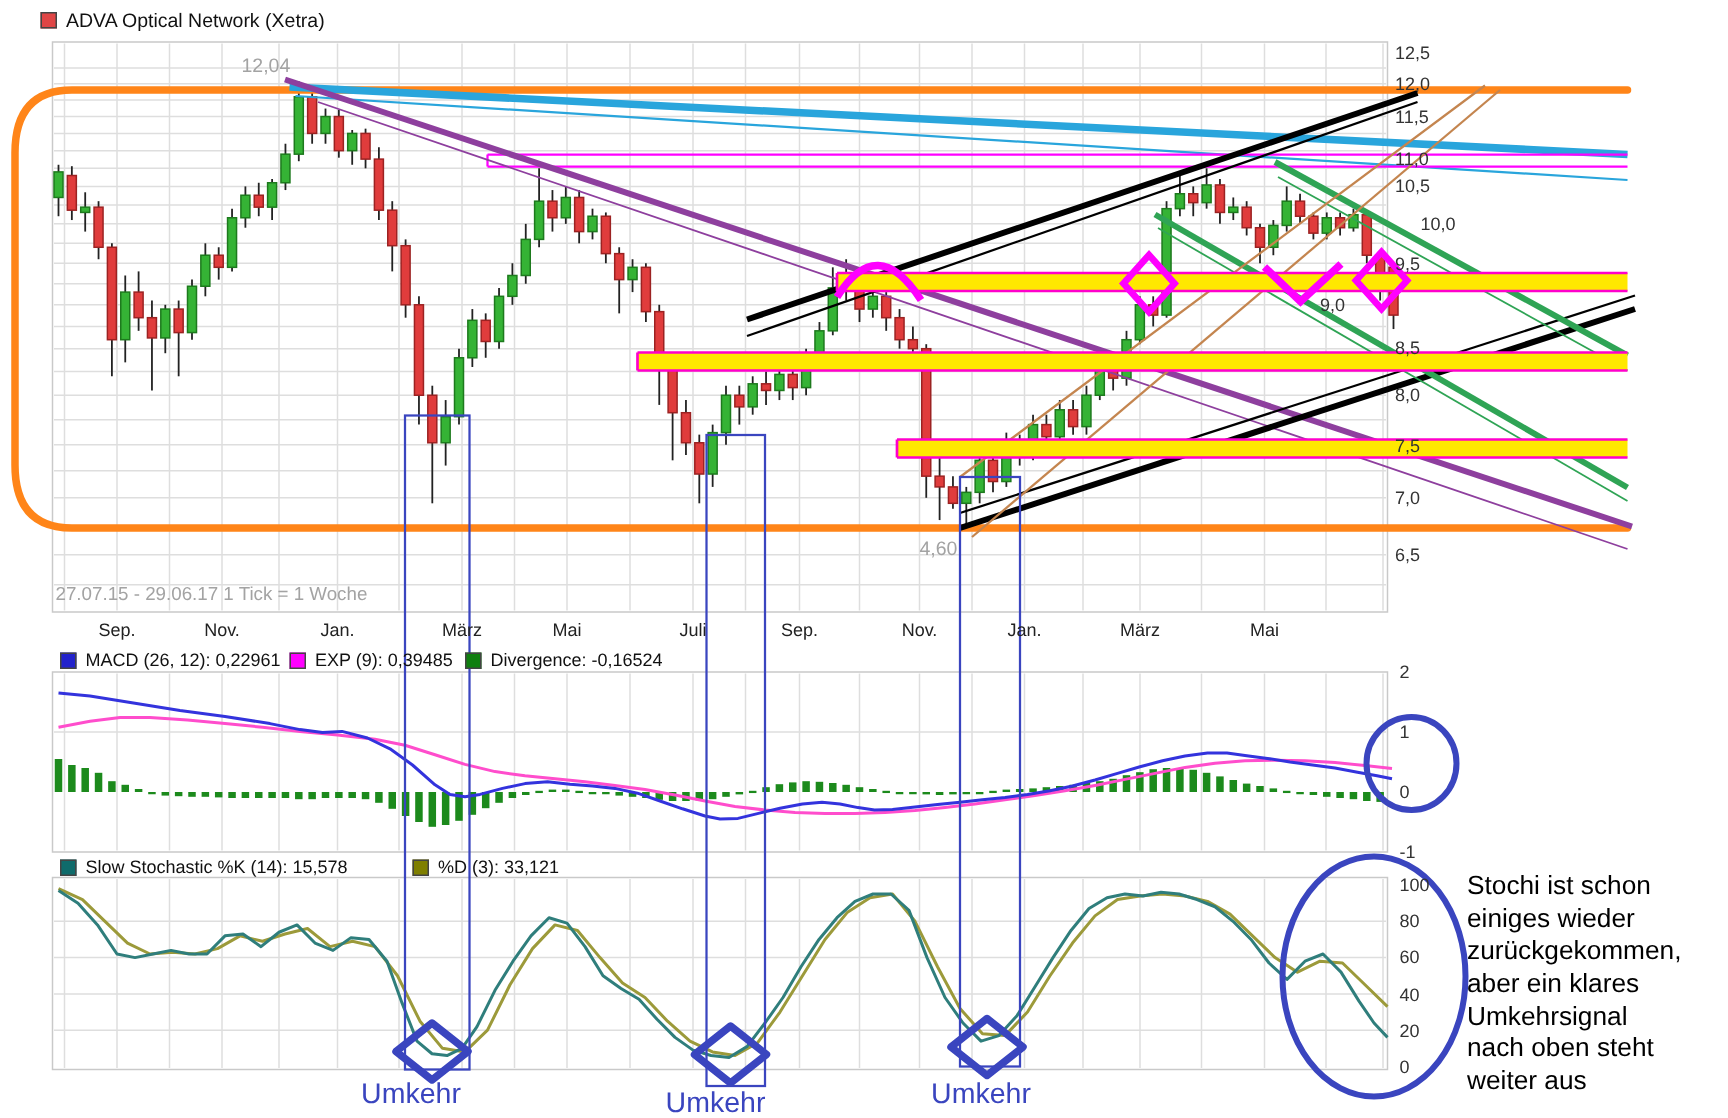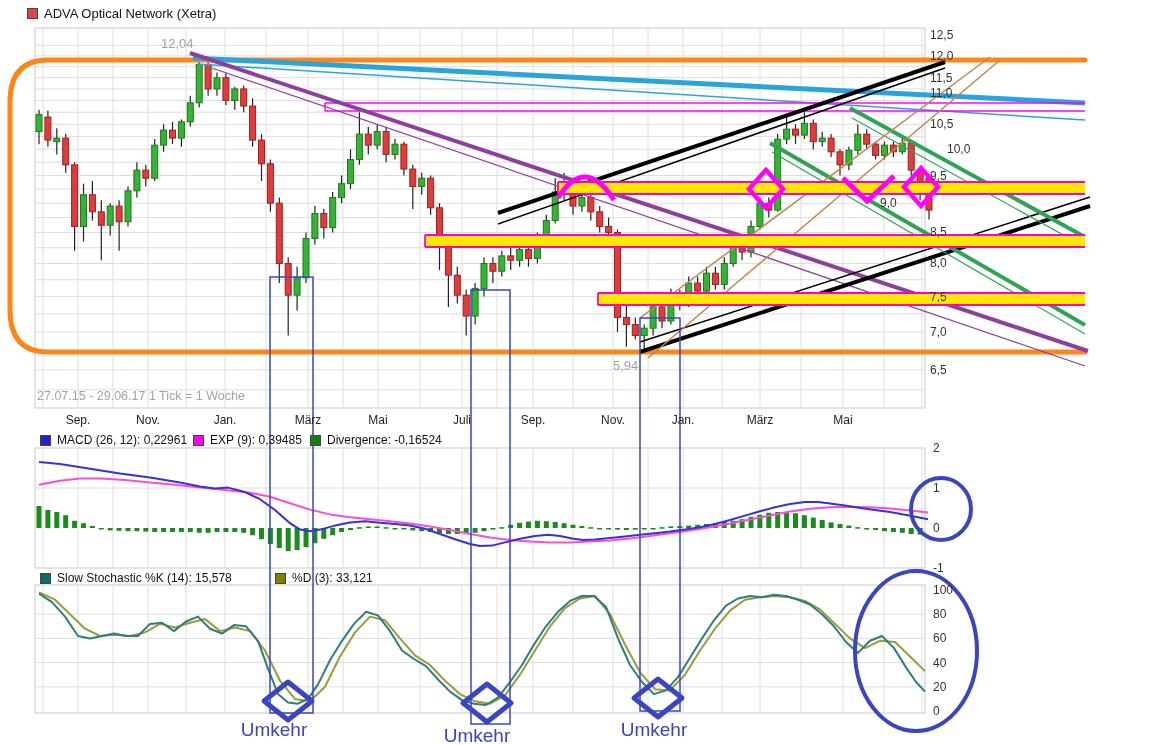--- a/index.html
+++ b/index.html
@@ -477,21 +477,21 @@
       <ellipse cx="941" cy="509" rx="30" ry="31" fill="none" stroke="#3a45bf" stroke-width="4"></ellipse>
       <ellipse cx="916" cy="651" rx="61" ry="80" fill="none" stroke="#3a45bf" stroke-width="4"></ellipse>
     </svg>
 
   <div class="abs legend-row" style="left:27px;top:6px;">
     <span class="sq" id="hdr-sq" style="background: rgb(224, 69, 69);"></span>
     <span class="leg-text" style="font-size:13px;">ADVA Optical Network (Xetra)</span>
   </div>
 
   <div class="graylab" id="peak-lab" style="left: 161px; top: 36px;">12,04</div>
-  <div class="graylab" id="trough-lab" style="left: 613px; top: 358px;">5,94</div>
+  <div class="graylab" id="trough-lab" style="left: 613px; top: 358px;">4,60</div>
   <div class="graylab" style="left:37px;top:389px;font-size:12.5px;">27.07.15 - 29.06.17   1 Tick = 1 Woche</div>
 
   <div class="abs legend-row" style="left:40px;top:433px;">
     <span class="sq" id="m-sq0" style="background: rgb(34, 34, 204);"></span>
     <span class="leg-text">MACD (26, 12): 0,22961</span>
   </div>
   <div class="abs legend-row" style="left:193px;top:433px;">
     <span class="sq" id="m-sq1" style="background: rgb(255, 0, 255);"></span>
     <span class="leg-text">EXP (9): 0,39485</span>
   </div>
@@ -502,30 +502,37 @@
 
   <div class="abs legend-row" style="left:40px;top:571px;">
     <span class="sq" id="s-sq0" style="background: rgb(15, 107, 107);"></span>
     <span class="leg-text">Slow Stochastic %K (14): 15,578</span>
   </div>
   <div class="abs legend-row" style="left:238px;top:571px;margin-left:37px;">
     <span class="sq" id="s-sq1" style="background: rgb(127, 127, 0);"></span>
     <span class="leg-text">%D (3): 33,121</span>
   </div>
 
+  <div class="note" style="left:978px;top:580px;">Stochi ist schon
+einiges wieder
+zurückgekommen,
+aber ein klares
+Umkehrsignal nach
+oben steht weiter
+aus</div>
 
   <div class="umkehr" id="umk0" style="left: 274px; top: 719px;">Umkehr</div>
   <div class="umkehr" id="umk1" style="left: 477px; top: 725px;">Umkehr</div>
   <div class="umkehr" id="umk2" style="left: 654px; top: 719px;">Umkehr</div>
 
   <div id="ticks">
       <div class="ticklab" style="left: 930px; top: 35px;">12,5</div>
       <div class="ticklab" style="left: 930px; top: 55.9009px;">12,0</div>
       <div class="ticklab" style="left: 930px; top: 77.6914px;">11,5</div>
-      <div class="ticklab" style="left: 930px; top: 93px;">11,0</div>
+      <div class="ticklab" style="left: 930px; top: 106px;">11,0</div>
       <div class="ticklab" style="left: 930px; top: 124.269px;">10,5</div>
       <div class="ticklab" style="left: 919px; top: 149.249px; margin-left: 28px;">10,0</div>
       <div class="ticklab" style="left: 930px; top: 175.512px;">9,5</div>
       <div class="ticklab" style="left: 880px; top: 203.194px;">9,0</div>
       <div class="ticklab" style="left: 930px; top: 232.459px;">8,5</div>
       <div class="ticklab" style="left: 930px; top: 263.499px;">8,0</div>
       <div class="ticklab" style="left: 930px; top: 296.543px;">7,5</div>
       <div class="ticklab" style="left: 930px; top: 331.867px;">7,0</div>
       <div class="ticklab" style="left: 930px; top: 369.81px;">6,5</div>
       <div class="xlab" style="left: 78px; top: 413px;">Sep.</div>

